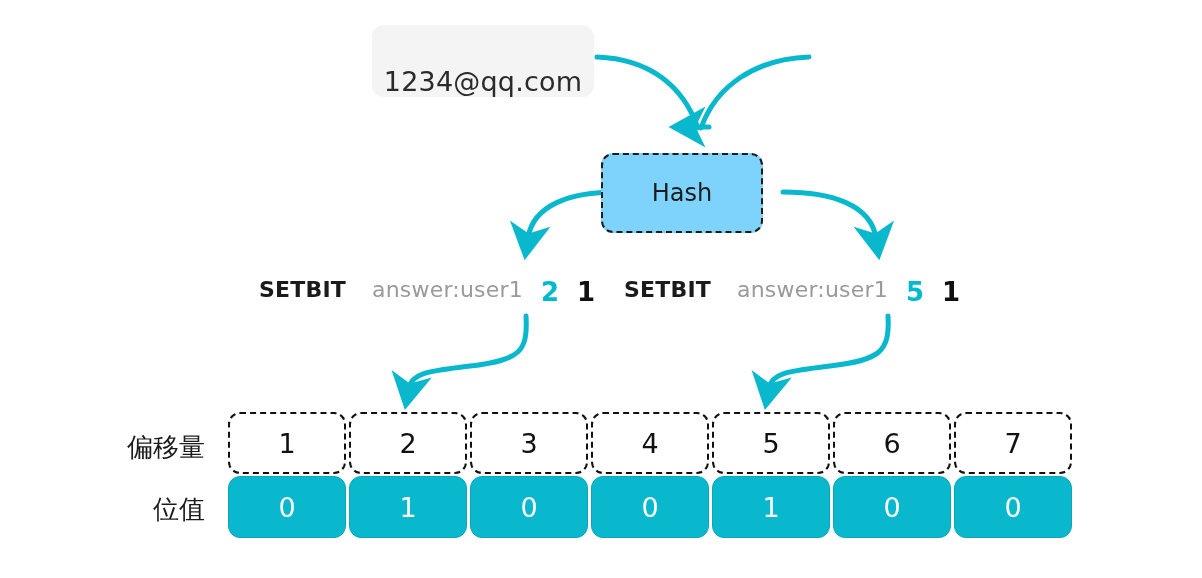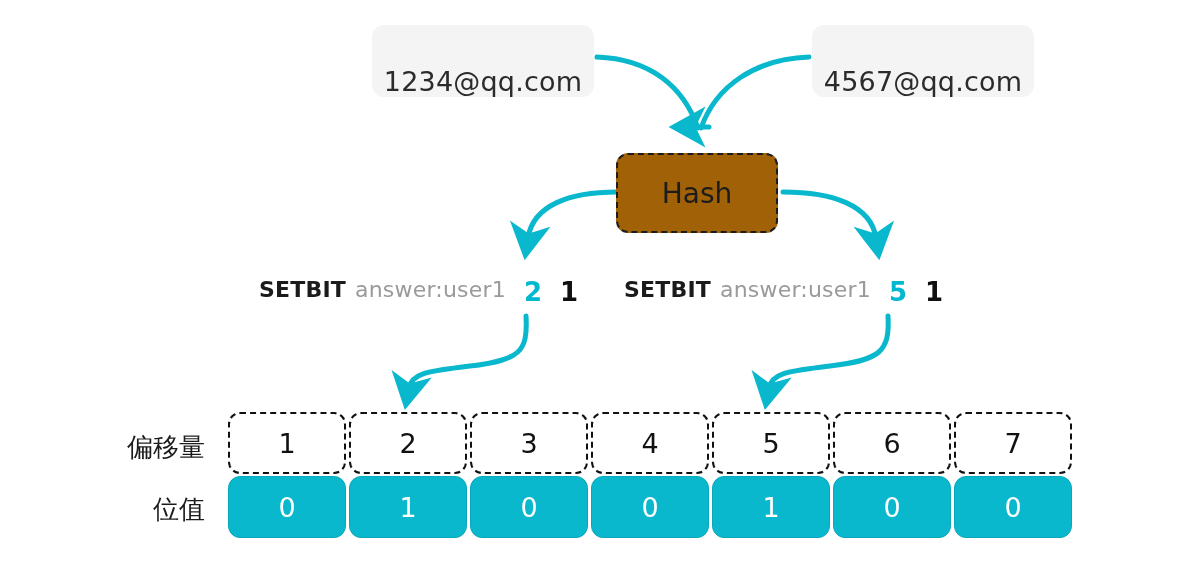--- a/index.html
+++ b/index.html
@@ -28,46 +28,46 @@
     font-size: 27px;
     letter-spacing: 0.2px;
     white-space: nowrap;
   }
   #email-left  { left: 372px; top: 25px;  width: 222px; height: 72px; }
   #email-right { left: 812px; top: 25px;  width: 222px; height: 72px; }
 
   
   #hash-box {
     position: absolute;
-    left: 616px;
+    left: 601px;
     top: 153px;
     width: 158px;
     height: 76px;
     border: 2.5px dashed #1c1c1c;
     border-radius: 12px;
-    background: #a16207;
+    background: #7dd3fc;
     display: flex;
     align-items: center;
     justify-content: center;
-    font-size: 28px;
+    font-size: 24px;
     color: #1c1c1c;
   }
 
   
   .setbit-line {
     position: absolute;
     white-space: nowrap;
     font-size: 22px;
     display: flex;
     align-items: flex-start;
   }
   #setbit-left  { left: 259px; top: 277px; }
   #setbit-right { left: 624px; top: 277px; }
   .kw  { color: #1b1b1b; font-weight: 600; letter-spacing: 0.2px; }
-  .key { color: #9a9a9a; margin-left: 9px; letter-spacing: 0.2px; }
+  .key { color: #9a9a9a; margin-left: 26px; letter-spacing: 0.2px; }
   .offset {
     color: #00b8cf;
     font-weight: 700;
     font-size: 26px;
     margin-left: 18px;
   }
   .bitval {
     color: #101010;
     font-weight: 700;
     font-size: 26px;
@@ -164,23 +164,20 @@
 
     <path d="M 526,316 C 528,352 520,360 470,366 C 432,371 412,372 409,388" stroke="#0ab8cd" stroke-width="5" fill="none" stroke-linecap="round" marker-end="url(#ah)"></path>
 
     <path d="M 888,316 C 890,352 880,360 830,366 C 792,371 772,372 769,388" stroke="#0ab8cd" stroke-width="5" fill="none" stroke-linecap="round" marker-end="url(#ah)"></path>
   </svg>
 
   <div id="email-left" class="email-chip">
     <span>1234@qq.com</span>
   </div>
 
-  <div id="email-right" class="email-chip">
-    <span>4567@qq.com</span>
-  </div>
 
   <div id="hash-box">
     <span>Hash</span>
   </div>
 
   <div id="setbit-left" class="setbit-line">
     <span class="kw">SETBIT</span>
     <span class="key">answer:user1</span>
     <span class="offset">2</span>
     <span class="bitval">1</span>

